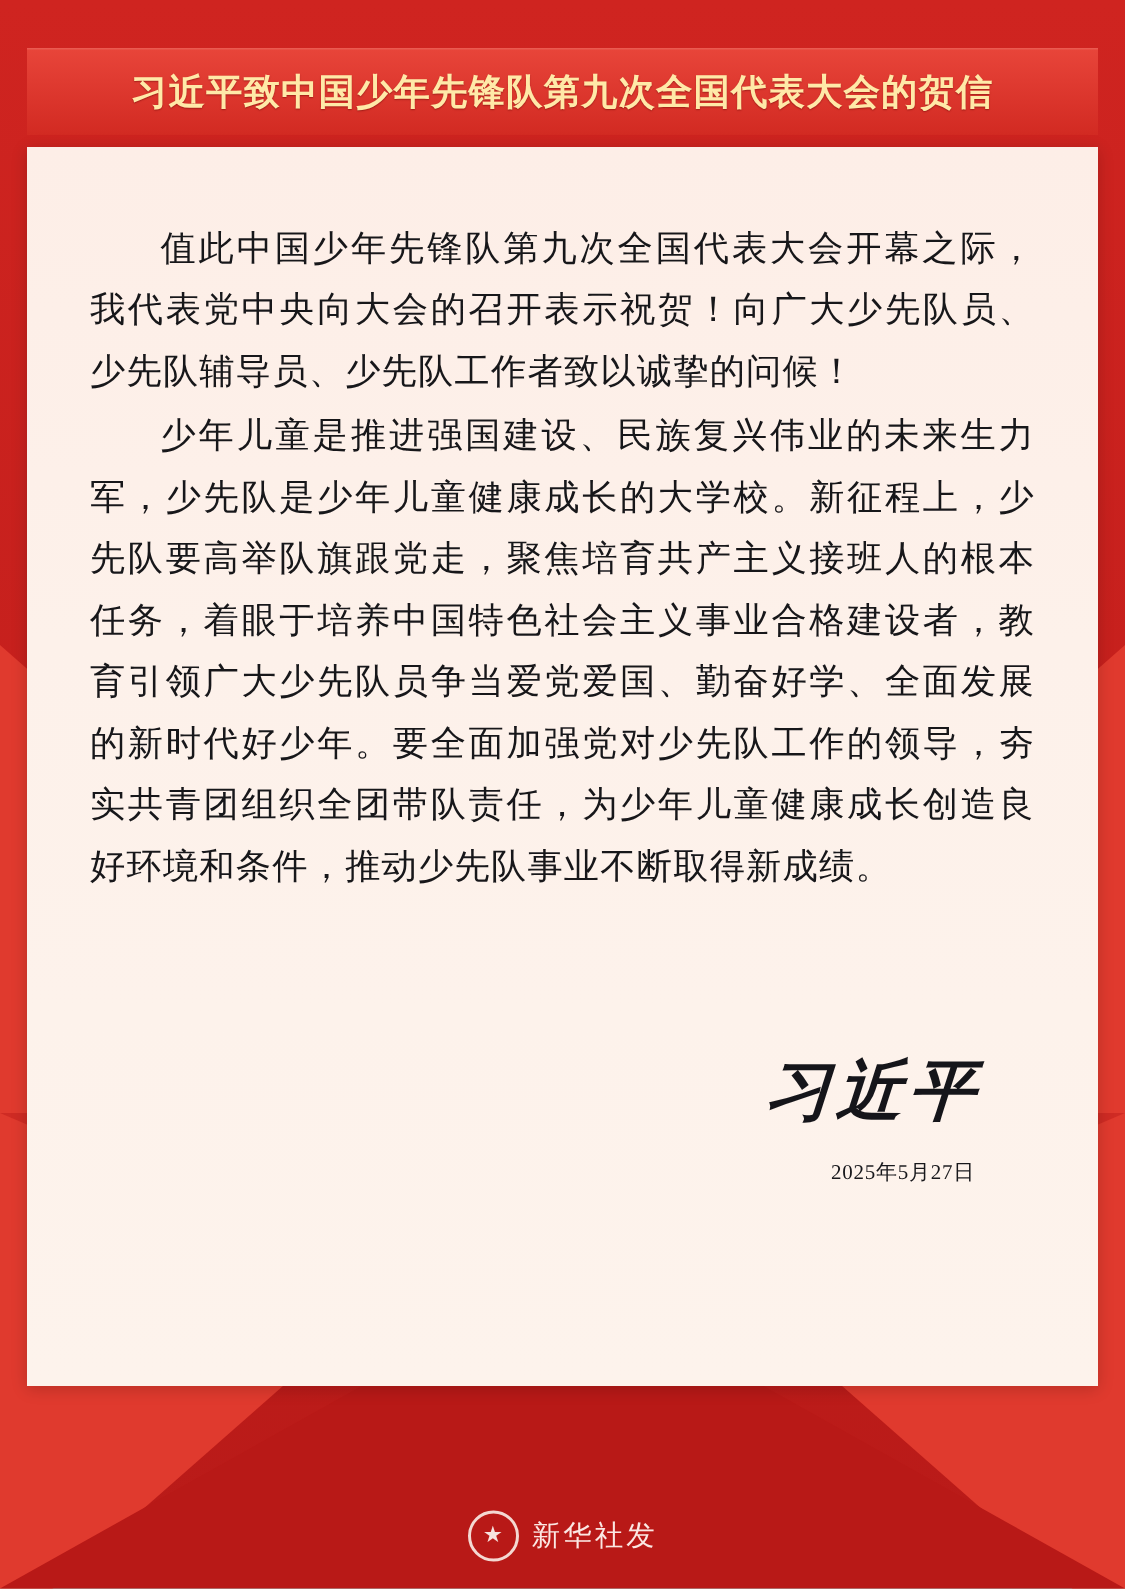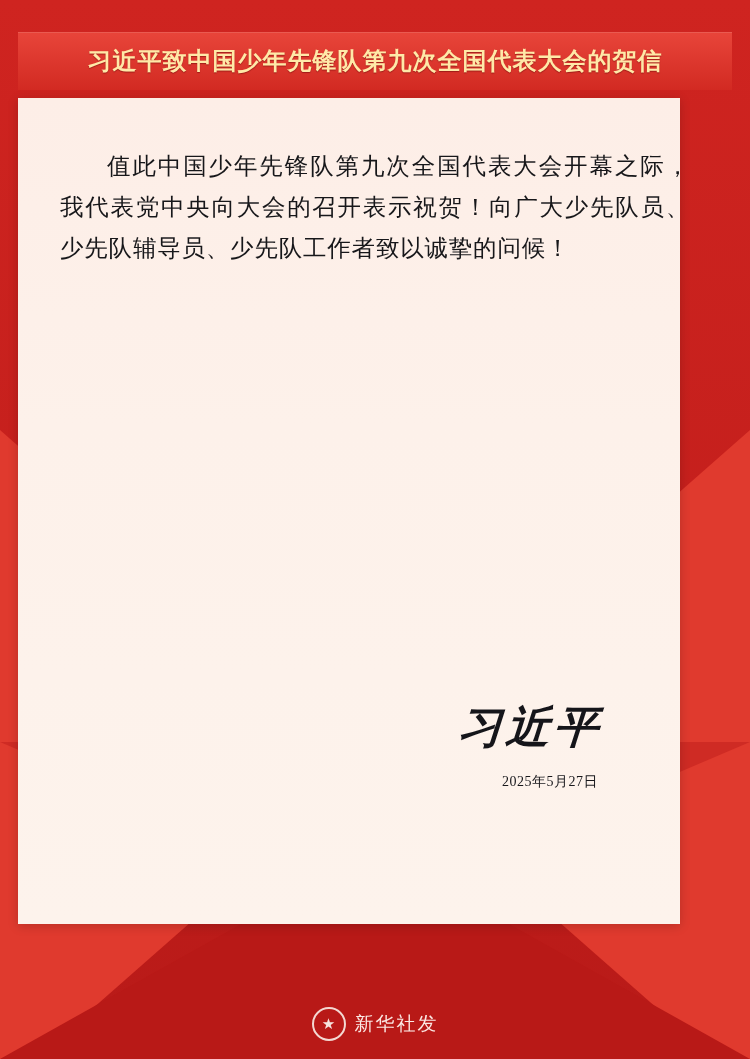--- a/index.html
+++ b/index.html
@@ -95,21 +95,21 @@
     font-family: "Liberation Serif", serif;
     white-space: nowrap;
     text-shadow: 0 1px 1px rgba(90,0,0,0.45);
   }
 
   
   .paper {
     position: absolute;
     left: 18px;
     top: 98px;
-    width: 662px;
+    width: 714px;
     height: 826px;
     background: linear-gradient(180deg, #fdeee7 0%, #fdf1ea 40%, #fdf3ec 100%);
     box-shadow: 0 2px 10px rgba(0,0,0,0.18);
   }
 
   .letter-body {
     position: absolute;
     left: 42px;
     top: 48px;
     width: 630px;
@@ -189,20 +189,21 @@
   <div class="facet facet-bottom"></div>
   <div class="facet facet-flap"></div>
 
   <div class="title-band">
     <div class="title-text">习近平致中国少年先锋队第九次全国代表大会的贺信</div>
   </div>
 
   <div class="paper">
     <div class="letter-body">
       <p>值此中国少年先锋队第九次全国代表大会开幕之际，我代表党中央向大会的召开表示祝贺！向广大少先队员、少先队辅导员、少先队工作者致以诚挚的问候！</p>
+      <p>少年儿童是推进强国建设、民族复兴伟业的未来生力军，少先队是少年儿童健康成长的大学校。新征程上，少先队要高举队旗跟党走，聚焦培育共产主义接班人的根本任务，着眼于培养中国特色社会主义事业合格建设者，教育引领广大少先队员争当爱党爱国、勤奋好学、全面发展的新时代好少年。要全面加强党对少先队工作的领导，夯实共青团组织全团带队责任，为少年儿童健康成长创造良好环境和条件，推动少先队事业不断取得新成绩。</p>
     </div>
 
     <div class="signature">
       <div class="sign-name">习近平</div>
       <div class="sign-date">2025年5月27日</div>
     </div>
   </div>
 
   <div class="footer">
     <div class="logo-mark">

